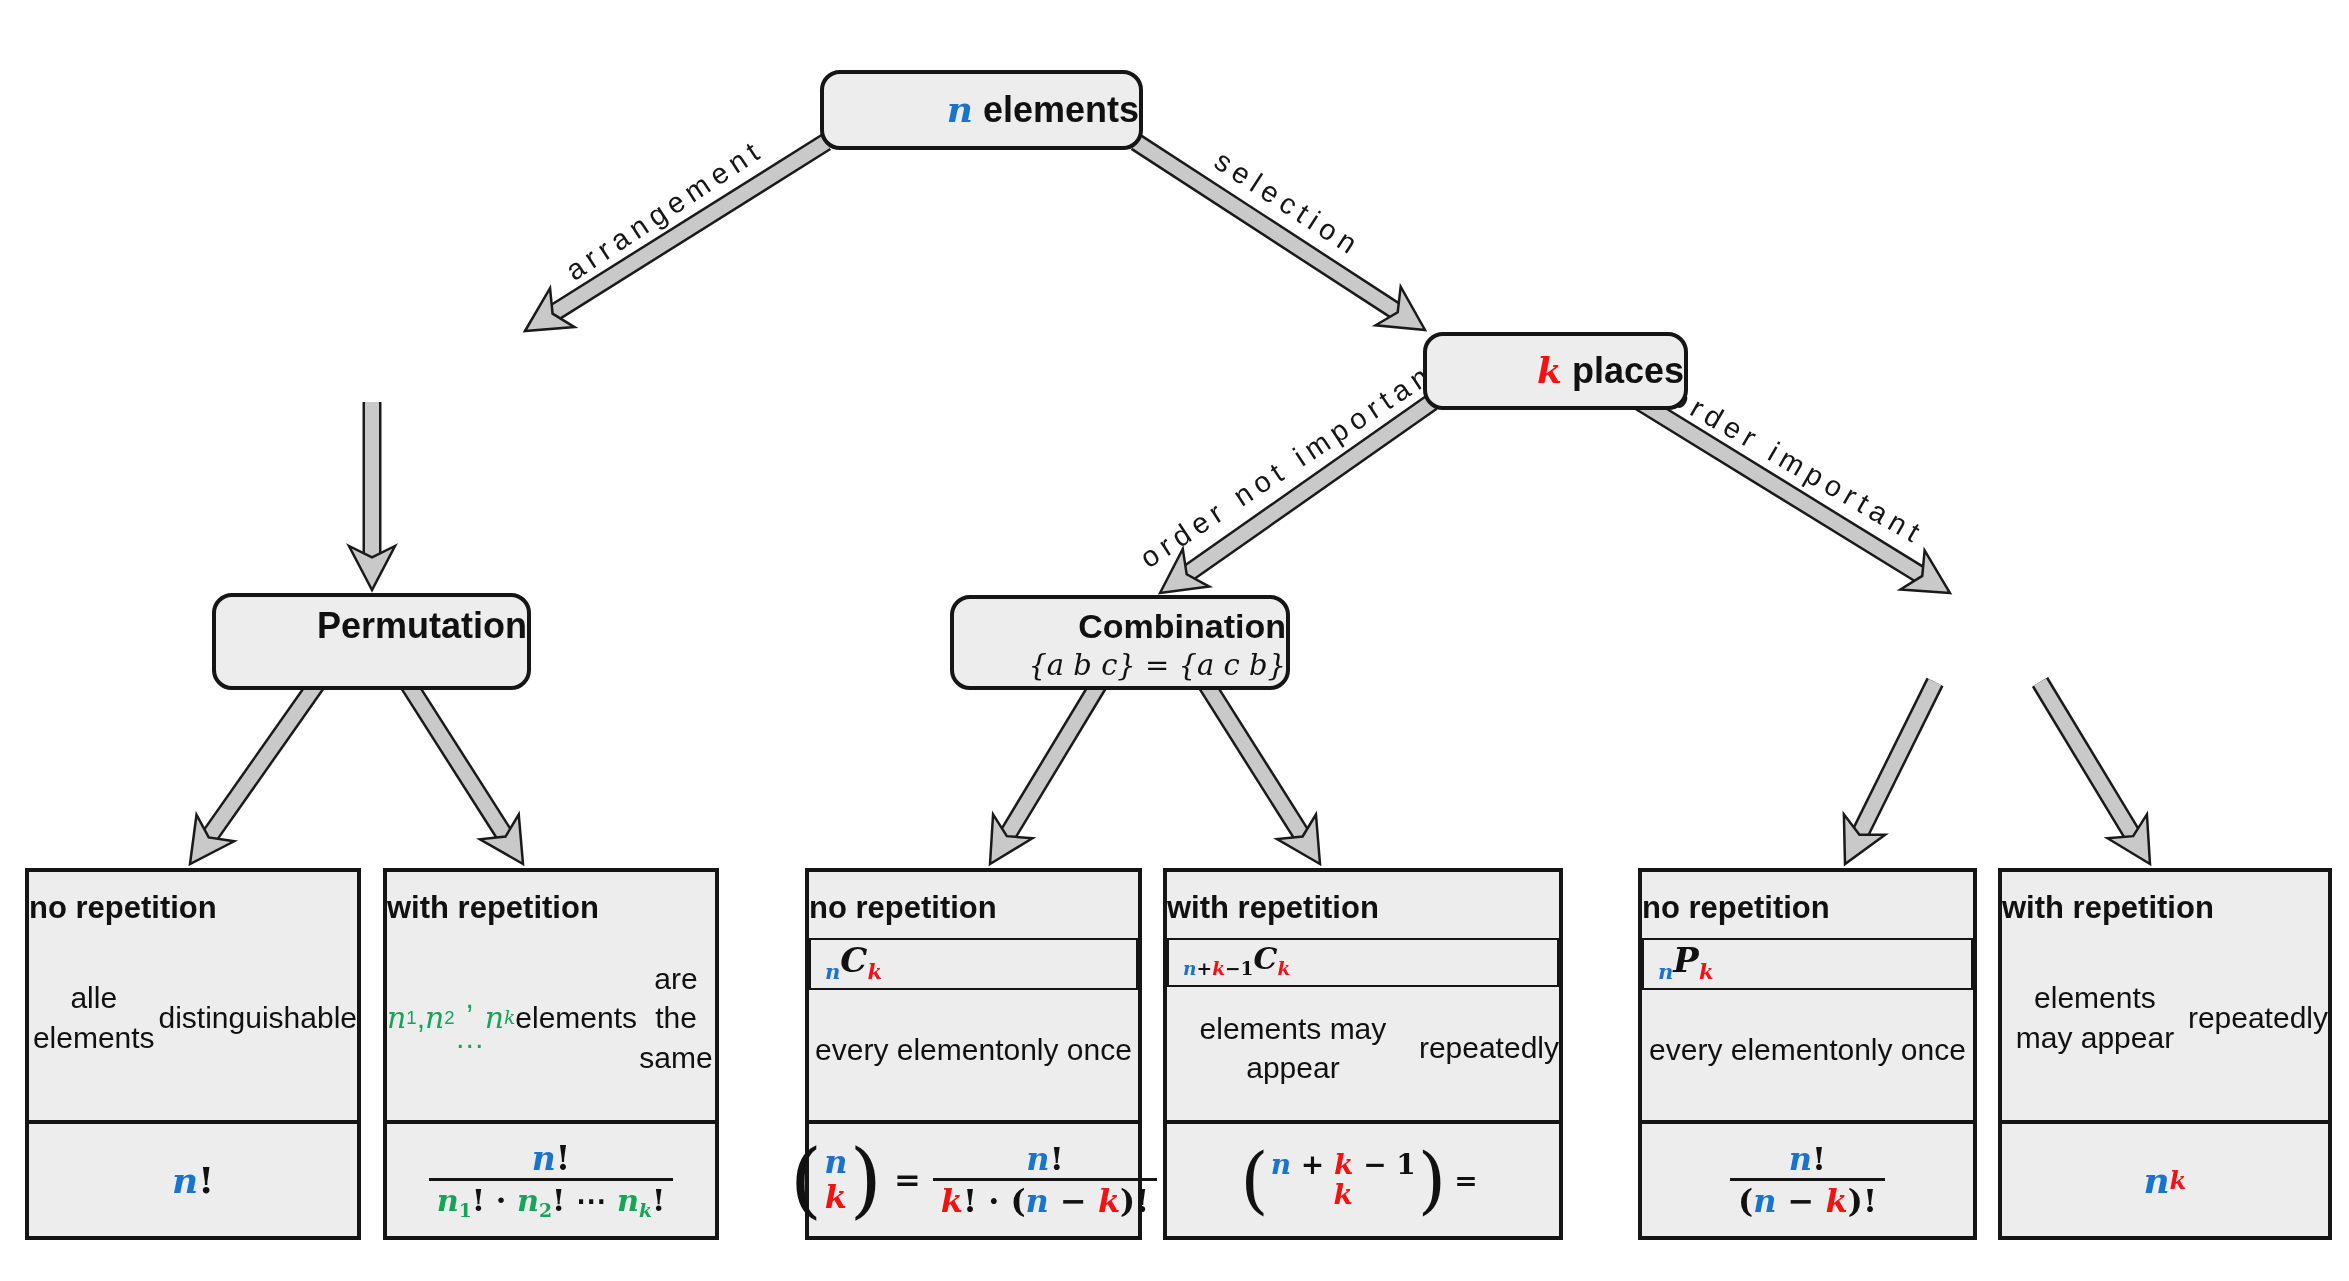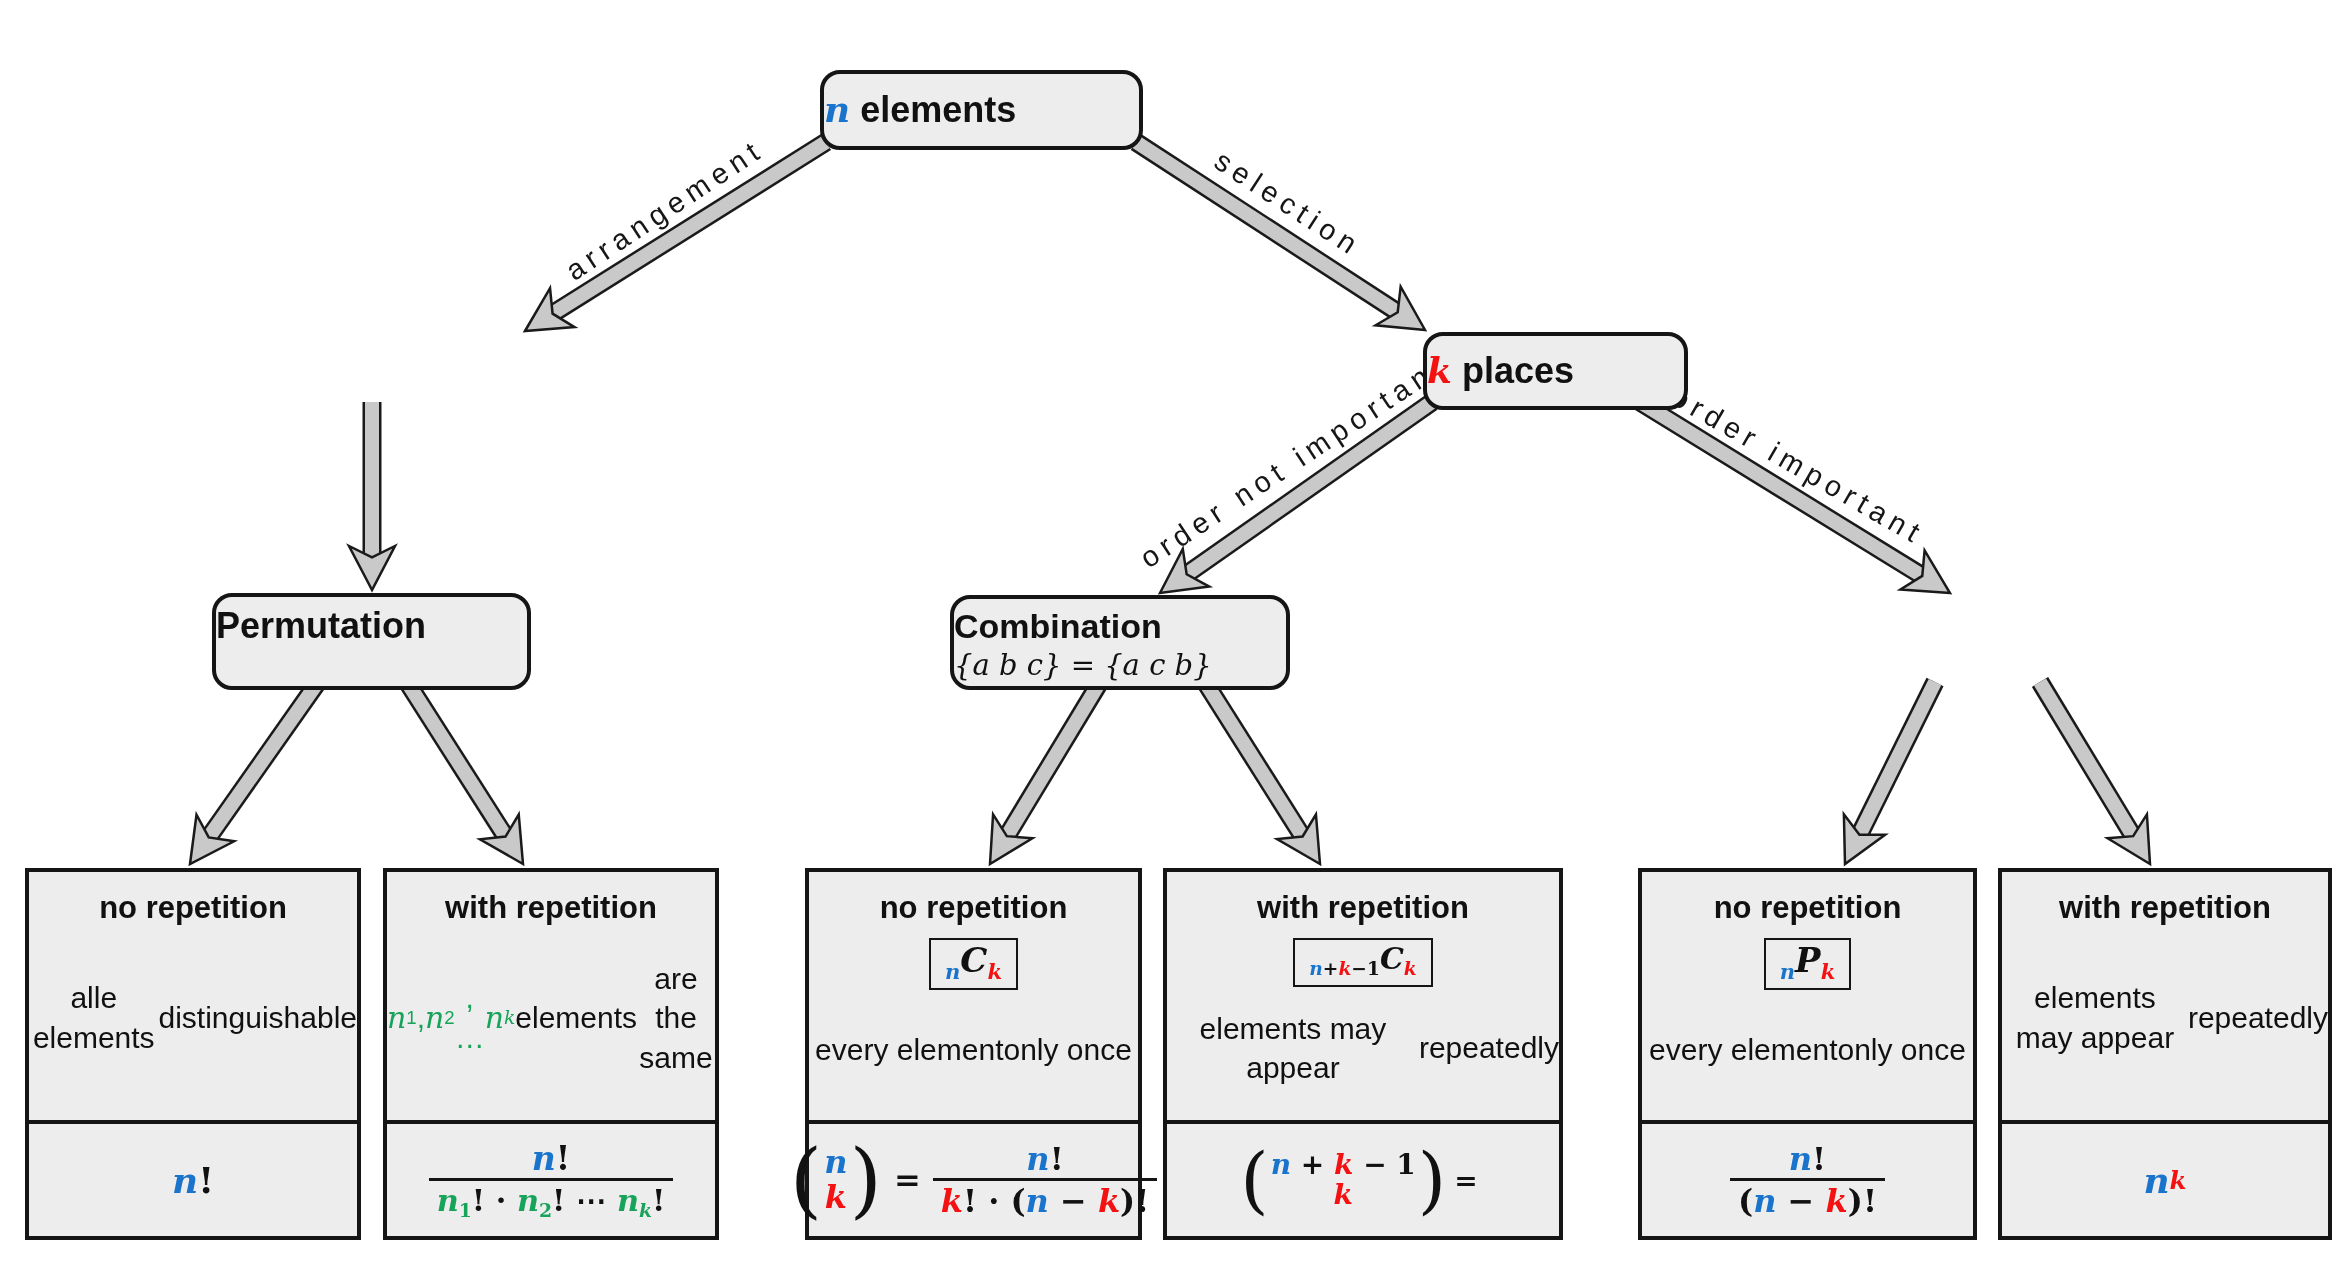--- a/index.html
+++ b/index.html
@@ -2,34 +2,34 @@
 <html style="--blue: #1b74cc; --red: #f41112; --green: #17a45a;"><head>
 <meta charset="utf-8">
 <style>
   html,body{margin:0;padding:0;background:#ffffff;}
   #page{position:relative;width:2349px;height:1281px;background:#ffffff;overflow:hidden;
         font-family:"Liberation Sans",sans-serif;color:#111;}
   #arrow-layer{position:absolute;left:0;top:0;}
 
   
   .node{position:absolute;box-sizing:border-box;background:#ededed;border:4px solid #151515;
-        border-radius:20px;display:flex;flex-direction:column;align-items:flex-start;
+        border-radius:20px;display:flex;flex-direction:column;align-items:flex-end;
         justify-content:center;text-align:center;}
   .node-title{font-weight:bold;font-size:36px;line-height:1.1;white-space:nowrap;}
   .node.hasub{justify-content:flex-start;padding-top:9px;}
   .node-sub{font-family:"DejaVu Serif",serif;font-style:italic;font-size:29px;margin-top:3px;white-space:nowrap;}
 
   
   .edge-label{position:absolute;font-size:29px;letter-spacing:6px;color:#161616;white-space:nowrap;
               transform:translate(-50%,-50%) rotate(var(--r));}
 
   
   .card{position:absolute;top:868px;height:372px;box-sizing:border-box;background:#ededed;
         border:4px solid #151515;display:flex;flex-direction:column;}
-  .card-top{flex:1;display:flex;flex-direction:column;align-items:center;padding-top:18px;min-height:0;}
+  .card-top{flex:1;display:flex;flex-direction:column;padding-top:18px;min-height:0;}
   .card-title{font-weight:bold;font-size:31px;}
   .card-sym{margin-top:12px;border:2.5px solid #151515;padding:2px 14px 5px;
             font-family:"DejaVu Serif",serif;font-weight:bold;font-size:34px;line-height:1.1;background:#ededed;}
   .card-desc{flex:1;display:flex;align-items:center;justify-content:center;text-align:center;
              font-size:30px;line-height:1.32;padding-bottom:10px;}
   .card-bottom{height:112px;flex:0 0 auto;border-top:4px solid #151515;display:flex;
                align-items:center;justify-content:center;}
 
   
   .formula{font-family:"DejaVu Serif",serif;font-weight:bold;font-size:32px;display:flex;

